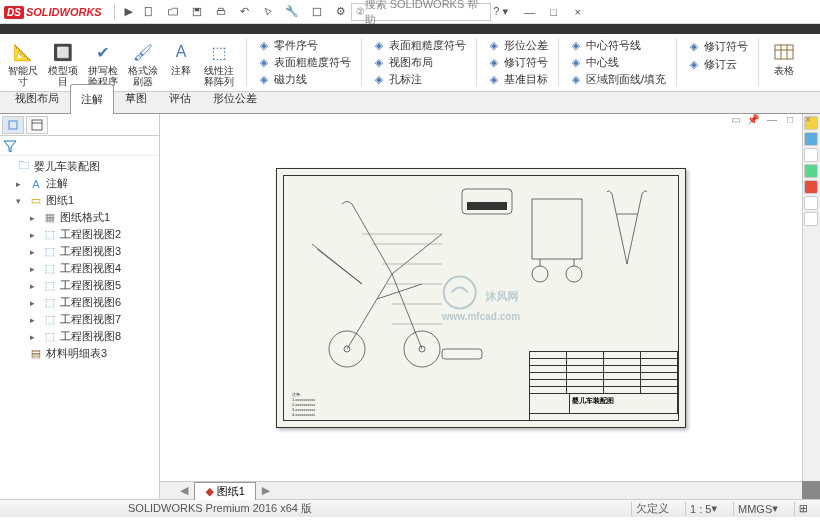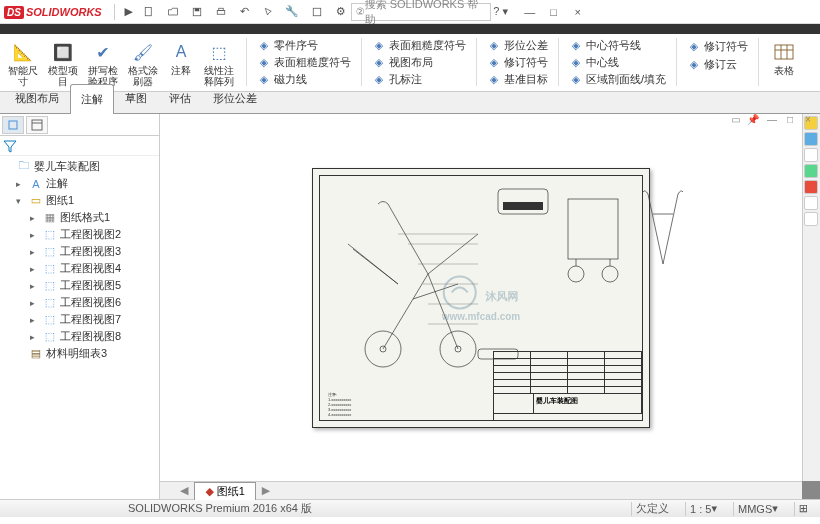--- a/index.html
+++ b/index.html
@@ -36,21 +36,21 @@
 .lp-filter{height:20px;padding:2px;border-bottom:1px solid #eee}
 .lp-filter-icon{width:16px;height:16px;color:#0a7abf}
 .tree{flex:1;overflow:auto;padding:2px}
 .tree-item{display:flex;align-items:center;gap:3px;padding:1px 2px;cursor:pointer;font-size:11px;color:#333}
 .tree-item .exp{width:10px;color:#666;font-size:9px}
 .tree-item .ico{width:14px;height:14px;display:flex;align-items:center;justify-content:center}
 .tree-indent1{padding-left:14px}
 .tree-indent2{padding-left:28px}
 .canvas{flex:1;background:#888;position:relative;display:flex;align-items:center;justify-content:center}
 .canvas-inner{background:#fff;position:absolute;top:0;left:0;right:18px;bottom:18px;display:flex;align-items:center;justify-content:center}
-.drawing-sheet{width:338px;height:260px;background:#f4f4ee;border:1px solid #333;box-shadow:2px 2px 4px rgba(0,0,0,0.3);position:relative}
+.drawing-sheet{width:410px;height:260px;background:#f4f4ee;border:1px solid #333;box-shadow:2px 2px 4px rgba(0,0,0,0.3);position:relative}
 .drawing-border{position:absolute;top:6px;left:6px;right:6px;bottom:6px;border:1px solid #333}
 .watermark{position:absolute;top:50%;left:50%;transform:translate(-50%,-50%);font-size:28px;color:rgba(100,140,160,0.4);font-weight:bold;pointer-events:none;white-space:nowrap}
 .watermark-sub{font-size:10px;color:rgba(100,140,160,0.4);text-align:center}
 .right-toolbar{width:18px;background:#f0f0f0;border-left:1px solid #ccc;display:flex;flex-direction:column;gap:2px;padding:2px 1px;position:absolute;right:0;top:0;bottom:18px}
 .rt-btn{width:14px;height:14px;cursor:pointer;border:1px solid #ccc;background:#fff;border-radius:2px}
 .canvas-tabs{position:absolute;bottom:0;left:0;right:18px;height:18px;background:#f0f0f0;border-top:1px solid #ccc;display:flex;align-items:center;padding-left:20px}
 .canvas-tab{padding:1px 10px;font-size:10px;background:#fff;border:1px solid #999;border-bottom:none;cursor:pointer}
 .statusbar{height:18px;background:linear-gradient(#f8f8f8,#e8e8e8);border-top:1px solid #ccc;display:flex;align-items:center;padding:0 8px;font-size:10px;color:#555}
 .statusbar-left{flex:1;padding-left:120px}
 .statusbar-right{display:flex;gap:12px;align-items:center}

